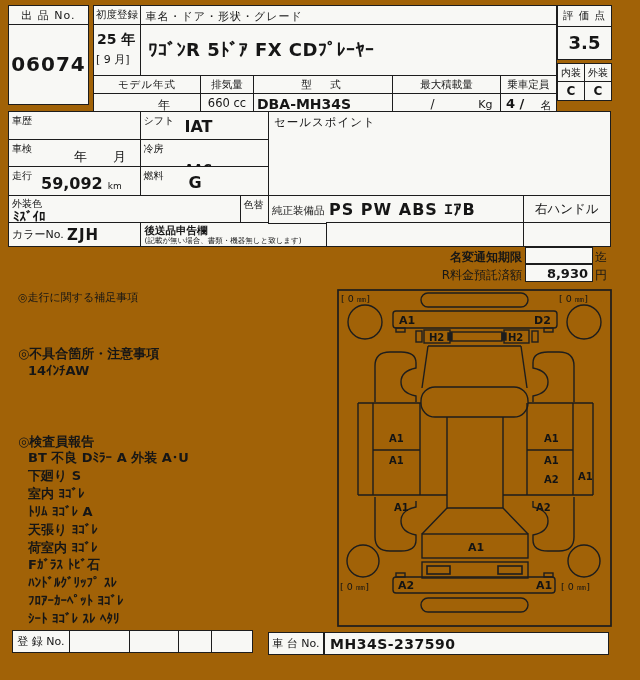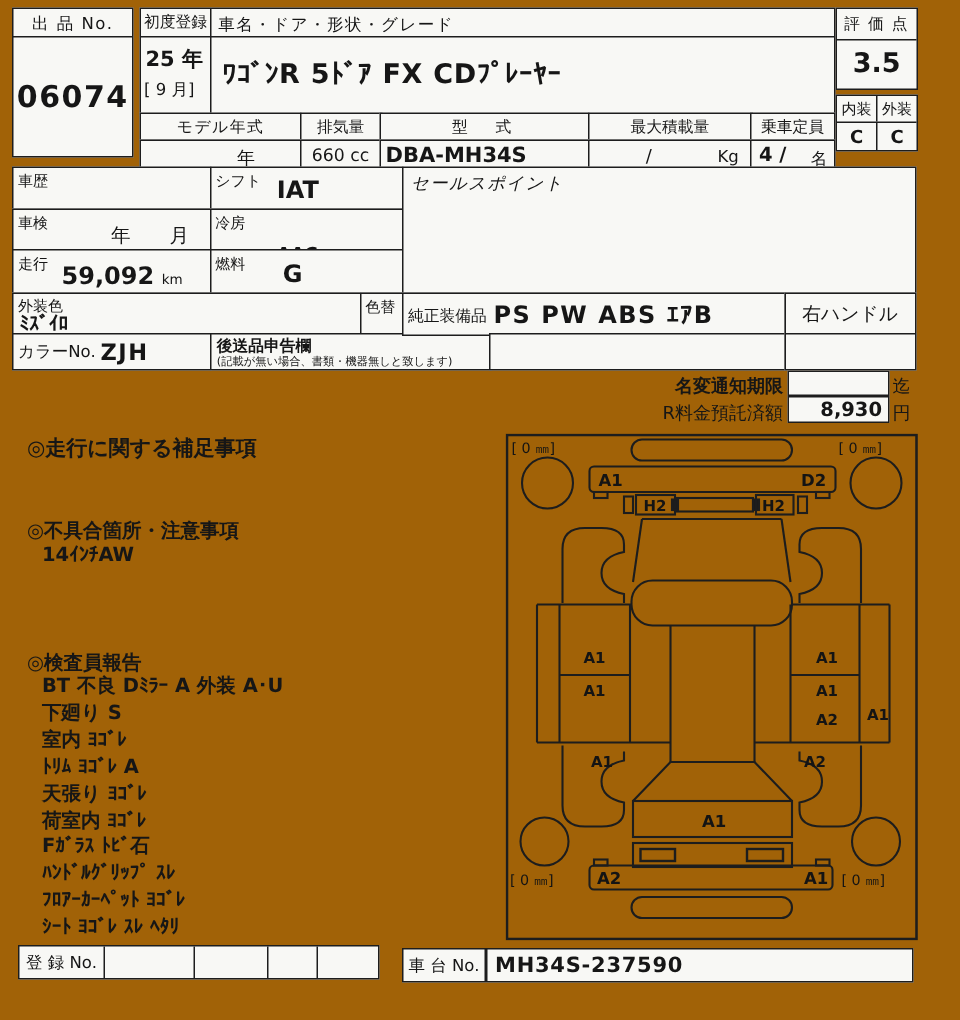--- a/index.html
+++ b/index.html
@@ -141,21 +141,21 @@
   <div class="box" style="left:8px;top:222px;width:133px;height:25px;">
     <div class="abs" style="left:3px;top:4px;font-size:11px;">カラーNo.</div>
     <div class="abs val" style="left:58px;top:3px;font-size:15px;letter-spacing:1px;">ZJH</div>
   </div>
   <div class="box" style="left:139.5px;top:222px;width:188px;height:25px;">
     <div class="abs" style="left:4px;top:1px;font-size:10.5px;font-weight:bold;">後送品申告欄</div>
     <div class="abs" style="left:4px;top:13px;font-size:7.5px;">(記載が無い場合、書類・機器無しと致します)</div>
   </div>
 
   <div class="box" style="left:268px;top:111px;width:343px;height:85px;">
-    <div class="abs" style="left:5px;top:3px;font-size:11.5px;letter-spacing:1px;font-style:italic;">セールスポイント</div>
+    <div class="abs" style="left:5px;top:3px;font-size:11.5px;letter-spacing:1px;">セールスポイント</div>
     <div class="abs" style="left:5px;top:22px;font-size:12px;"></div>
   </div>
   <div class="box" style="left:268px;top:194.5px;width:256px;height:29px;">
     <div class="abs" style="left:3px;top:8px;font-size:10.5px;">純正装備品</div>
     <div class="abs val" style="left:60px;top:4px;font-size:16px;letter-spacing:1px;text-align:center;">PS PW ABS ｴｱB</div>
   </div>
   <div class="box" style="left:522.5px;top:194.5px;width:88.5px;height:29px;">
     <div class="ctr" style="width:100%;height:100%;font-size:12.5px;">右ハンドル</div>
   </div>
   <div class="box" style="left:326px;top:222px;width:198px;height:25px;"></div>
@@ -166,21 +166,21 @@
     <div class="abs" style="right:3px;top:1px;font-size:12px;"></div>
   </div>
   <div class="noborder abs" style="left:595px;top:249px;font-size:12px;">迄</div>
 
   <div class="noborder abs" style="left:400px;top:267px;width:122px;text-align:right;font-size:12px;">R料金預託済額</div>
   <div class="box" style="left:525px;top:263.5px;width:68px;height:18px;">
     <div class="abs val" style="right:4px;top:1px;font-size:13px;">8,930</div>
   </div>
   <div class="noborder abs" style="left:595px;top:267px;font-size:12px;">円</div>
 
-  <div class="noborder abs" style="left:18px;top:290px;font-size:14px;font-weight:700;">◎走行に関する補足事項</div>
+  <div class="noborder abs" style="left:18px;top:290px;font-size:11px;font-weight:400;">◎走行に関する補足事項</div>
   <div class="noborder abs" style="left:18px;top:345px;font-size:13px;font-weight:700;">◎不具合箇所・注意事項</div>
   <div class="noborder abs" style="left:28px;top:363px;font-size:13px;font-weight:700;">14ｲﾝﾁAW</div>
   <div class="noborder abs" style="left:18px;top:433px;font-size:13px;font-weight:600;">◎検査員報告</div>
   <div class="noborder abs" style="left:28px;top:449px;font-size:13px;font-weight:600;line-height:17.9px;">
     <div>BT 不良  Dﾐﾗｰ A  外装 A･U</div>
     <div>下廻り S</div>
     <div>室内 ﾖｺﾞﾚ</div>
     <div>ﾄﾘﾑ ﾖｺﾞﾚ A</div>
     <div>天張り ﾖｺﾞﾚ</div>
     <div>荷室内 ﾖｺﾞﾚ</div>

